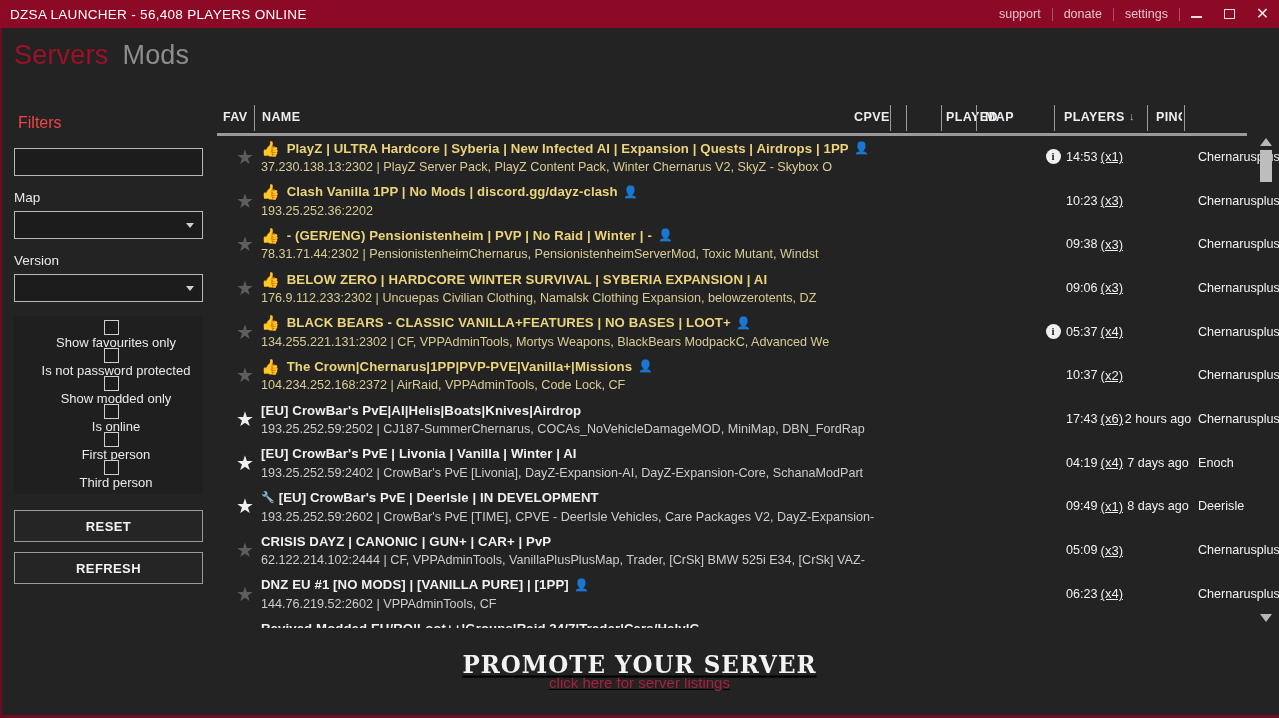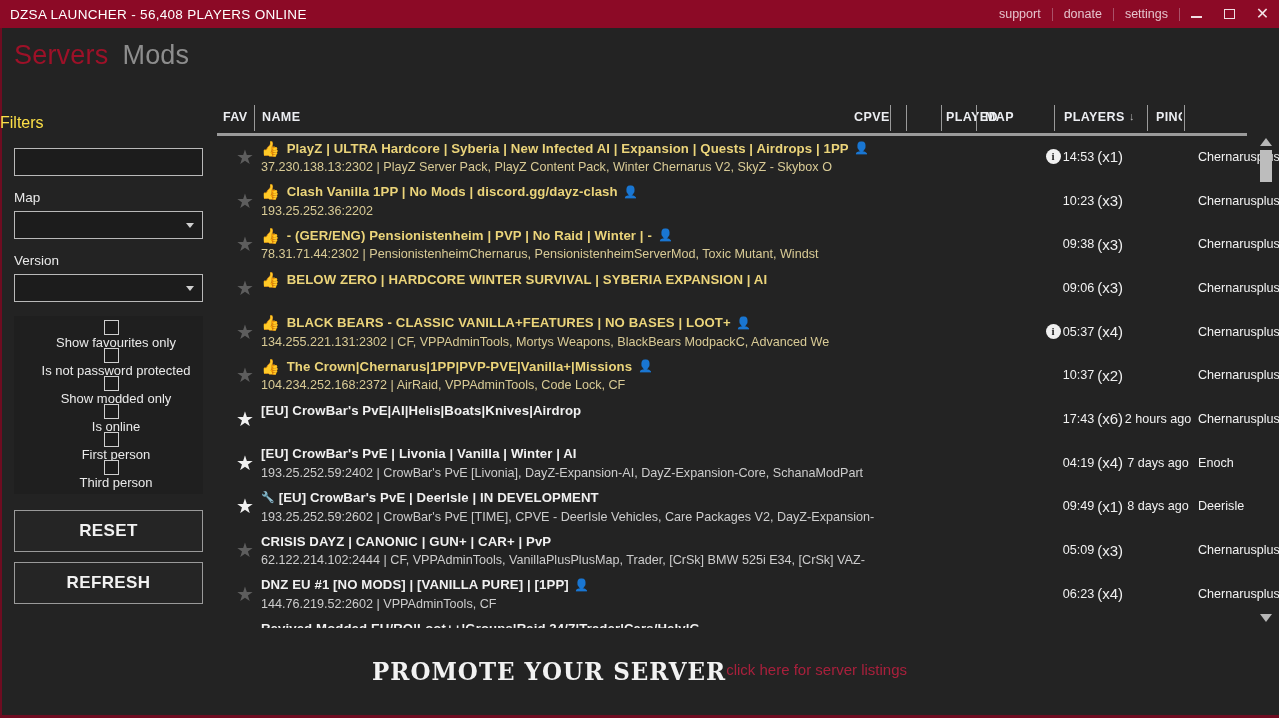--- a/index.html
+++ b/index.html
@@ -44,44 +44,44 @@
   #leftrule { position:absolute; left:0; top:0; width:2px; height:100%; background:#6e0c21; }
 
   
   #tabs { position: absolute; left: 14px; top: 12px; display: flex; align-items: baseline; gap: 14px; }
   #tabs .tab { font-size: 27px; font-weight: 400; letter-spacing: .2px; }
   #tabs .tab.active { color: #9d1128; }
   #tabs .tab.inactive { color: #8d8d8d; }
 
   
   #sidebar { position: absolute; left: 0; top: 74px; width: 214px; bottom: 0; }
-  .filters-title { color: #fde047; font-size: 16px; padding: 12px 0 0 0; }
+  .filters-title { color: #ef4444; font-size: 16px; padding: 12px 0 0 18px; }
   .txtinput {
     margin: 16px 0 0 14px; width: 189px; height: 28px;
     background: #1c1c1c; border: 1px solid #b9b9b9;
   }
   .fieldlabel { color: #e9e9e9; font-size: 13.5px; margin: 14px 0 0 14px; }
   .combo {
     margin: 6px 0 0 14px; width: 189px; height: 28px;
     background: #1c1c1c; border: 1px solid #b9b9b9;
     display: flex; align-items: center; justify-content: flex-end;
     padding-right: 8px;
   }
   .combo .caret {
     width: 0; height: 0; border-left: 4px solid transparent;
     border-right: 4px solid transparent; border-top: 5px solid #cfcfcf;
   }
   #checkgroup { margin: 14px 0 0 14px; width: 189px; background: #1f1f1f; padding: 4px 0 6px 0; }
   .checkrow { display: flex; align-items: center; height: 28px; padding-left: 5px; flex-direction: column; }
   .cbox { width: 15px; height: 15px; border: 1px solid #cfcfcf; background: #1c1c1c; flex: none; }
   .checkrow span { color: #eaeaea; font-size: 13px; margin-left: 10px; white-space: nowrap; }
   .btn {
-    margin: 10px 0 0 14px; width: 189px; height: 42px;
+    margin: 10px 0 0 14px; width: 189px; height: 32px;
     background: #252525; border: 1px solid #9a9a9a;
-    color: #f2f2f2; font-size: 17px; font-weight: bold; letter-spacing: .4px;
+    color: #f2f2f2; font-size: 13px; font-weight: bold; letter-spacing: .4px;
     display: flex; align-items: center; justify-content: center;
   }
   #btn-reset { margin-top: 16px; }
 
   
   #table { position: absolute; left: 214px; top: 74px; right: 0; bottom: 90px; }
   #thead { position: relative; height: 33px; }
   .th {
     position: absolute; top: 8px; color: #eceef2;
     font-size: 12.5px; font-weight: bold; letter-spacing: .4px;
@@ -114,41 +114,41 @@
   .c-info { position: absolute; left: 828px; top: 0; width: 22px; height: 100%;
             display: flex; align-items: center; justify-content: center; }
   .infodot {
     width: 15px; height: 15px; border-radius: 50%; background: #f0f0f0;
     color: #202020; font-size: 11px; font-weight: bold; font-family: "Liberation Serif", serif;
     display: flex; align-items: center; justify-content: center; line-height: 1;
   }
   .c-time   { position: absolute; left: 855px; top: 0; width: 54px; height: 100%;
               display: flex; align-items: center; justify-content: flex-end;
               color: #f2f2f2; font-size: 12.6px; }
-  .c-time .mult { font-size: 15px; color: #efefef; margin-left: 3px; }
+  .c-time .mult { font-size: 13px; color: #efefef; margin-left: 3px; text-decoration: underline; }
   .c-played { position: absolute; left: 906px; top: 0; width: 76px; height: 100%;
               display: flex; align-items: center; justify-content: center;
               color: #f2f2f2; font-size: 12.6px; }
   .c-map    { position: absolute; left: 984px; top: 0; width: 78px; height: 100%;
               display: flex; align-items: center; justify-content: flex-start;
               color: #f2f2f2; font-size: 12.6px; }
   .c-players{ position: absolute; left: 1060px; top: 0; width: 74px; height: 100%;
               display: flex; align-items: center; justify-content: center;
               color: #f2f2f2; font-size: 12.6px; }
 
   
   #vscroll { position: absolute; right: 5px; top: 33px; width: 16px; bottom: 0; }
   #vs-up, #vs-down { position: absolute; left: 2px; width: 12px; height: 9px; }
   #vs-up { top: 3px; width:0;height:0;border-left:6px solid transparent;border-right:6px solid transparent;border-bottom:8px solid #b6b6b6; }
   #vs-down { bottom: 6px; width:0;height:0;border-left:6px solid transparent;border-right:6px solid transparent;border-top:8px solid #b6b6b6; }
   #vs-thumb { position: absolute; left: 2px; top: 15px; width: 12px; height: 32px; background: #bdbdbd; }
 
   
   #promo { position: absolute; left: 0; right: 0; bottom: 4px; height: 86px;
-           display: flex; flex-direction: row; align-items: center; justify-content: center; }
+           display: flex; flex-direction: column; align-items: center; justify-content: center; text-decoration: underline; }
   #promo .p1 { color: #f2f2f2; font-size: 23px; font-weight: bold;
                font-family: "DejaVu Serif", serif; letter-spacing: 1px;
                text-transform: uppercase; font-variant: small-caps;
                transform: scaleY(1.05); }
   #promo .p2 { color: #a8203c; font-size: 15px; margin-top: -4px; }
   #bottomrule { position: absolute; left: 0; right: 0; bottom: 0; height: 3px; background: #6e0c21; }
 </style>
 </head>
 <body>
 
@@ -321,20 +321,21 @@
         </div>
         <div class="row">
           <div class="c-fav">
             <span class="star off">★</span>
           </div>
           <div class="c-name">
             <div class="nameline">
               <span class="thumb">👍</span>
               <span class="sname gold">BELOW ZERO | HARDCORE WINTER SURVIVAL | SYBERIA EXPANSION | AI</span>
             </div>
+            <div class="ipline gold">176.9.112.233:2302 | Uncuepas Civilian Clothing, Namalsk Clothing Expansion, belowzerotents, DZ</div>
           </div>
           <div class="c-info"></div>
           <div class="c-time">
             <span>09:06</span>
             <span class="mult">(x3)</span>
           </div>
           <div class="c-played"></div>
           <div class="c-map">Chernarusplus</div>
           <div class="c-players">10/40</div>
         </div>
@@ -383,20 +384,21 @@
           <div class="c-players">2/50</div>
         </div>
         <div class="row">
           <div class="c-fav">
             <span class="star on">★</span>
           </div>
           <div class="c-name">
             <div class="nameline">
               <span class="sname white">[EU] CrowBar's PvE|AI|Helis|Boats|Knives|Airdrop</span>
             </div>
+            <div class="ipline ">193.25.252.59:2502 | CJ187-SummerChernarus, COCAs_NoVehicleDamageMOD, MiniMap, DBN_FordRap</div>
           </div>
           <div class="c-info"></div>
           <div class="c-time">
             <span>17:43</span>
             <span class="mult">(x6)</span>
           </div>
           <div class="c-played">2 hours ago</div>
           <div class="c-map">Chernarusplus</div>
           <div class="c-players">38/60</div>
         </div>

